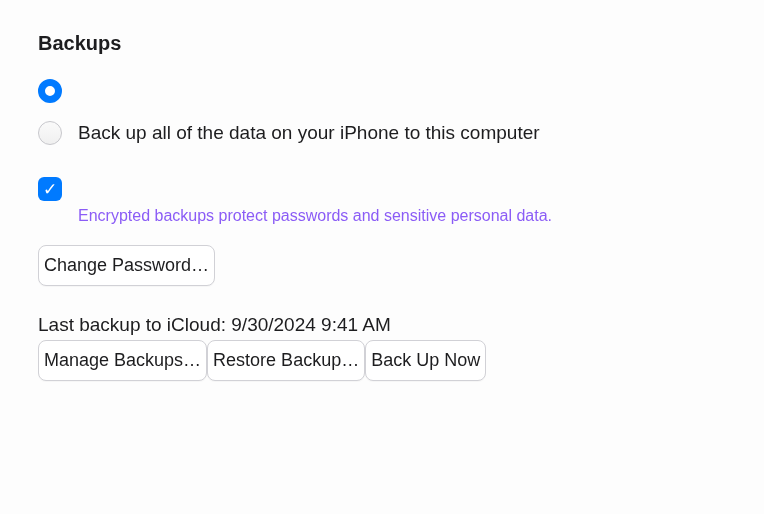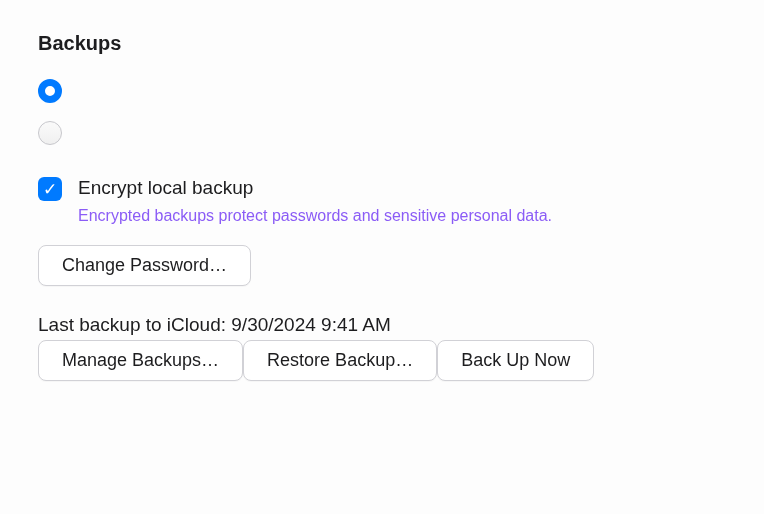--- a/index.html
+++ b/index.html
@@ -83,21 +83,21 @@
       font-size: 16px;
       color: #8b5cf6;
       margin-left: 40px;
       margin-bottom: 20px;
     }
     .btn {
       display: inline-block;
       background: #fff;
       border: 1px solid #d1d1d6;
       border-radius: 8px;
-      padding: 9px 23px;
+      padding: 9px 5px;
       font-size: 18px;
       color: #1d1d1f;
       cursor: pointer;
       font-family: inherit;
       box-shadow: 0 1px 1px rgba(0,0,0,0.03);
     }
     .change-password-wrap {
       margin-bottom: 28px;
     }
     .last-backup {
@@ -113,27 +113,27 @@
 <body>
 
 <div class="section-title">Backups</div>
 
 <div class="radio-row">
   <div class="radio selected"></div>
 </div>
 
 <div class="radio-row">
   <div class="radio unselected"></div>
+  <span class="radio-label">Back up all of the data on your iPhone to this computer</span>
 </div>
 
 <div class="checkbox-row">
   <div class="checkbox checked">
     <span class="checkmark">✓</span>
   </div>
-  <span class="checkbox-label">Encrypt local backup</span>
 </div>
 
 <div class="description">Encrypted backups protect passwords and sensitive personal data.</div>
 
 <div class="change-password-wrap">
   <button class="btn">Change Password…</button>
 </div>
 
 <div class="last-backup">Last backup to iCloud: 9/30/2024 9:41 AM</div>
 

